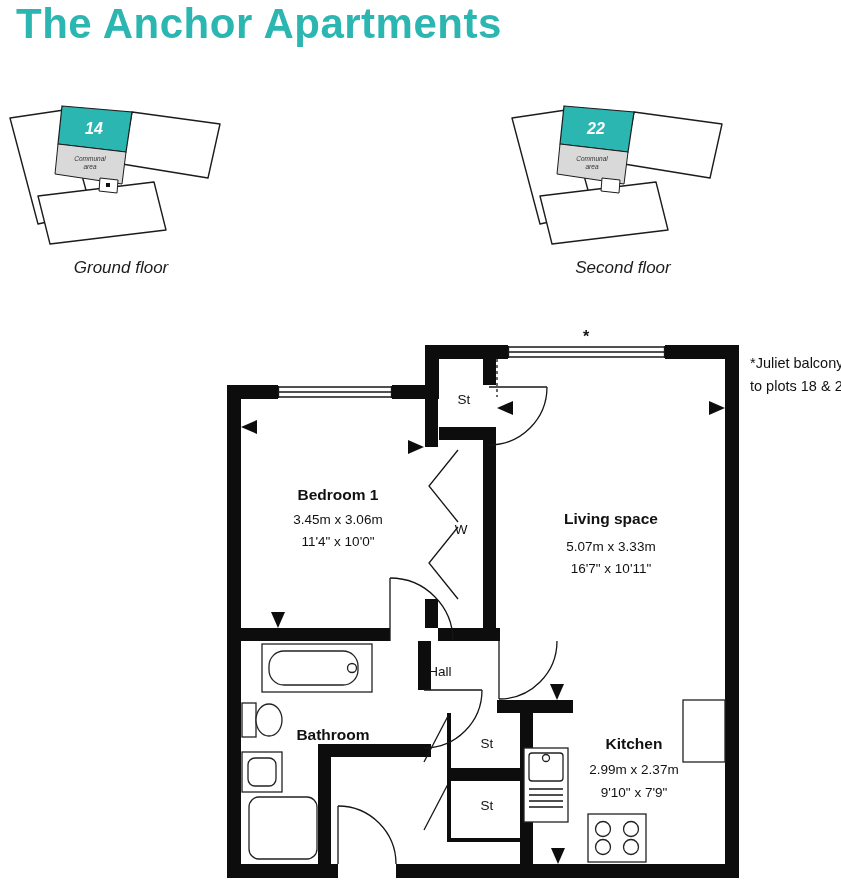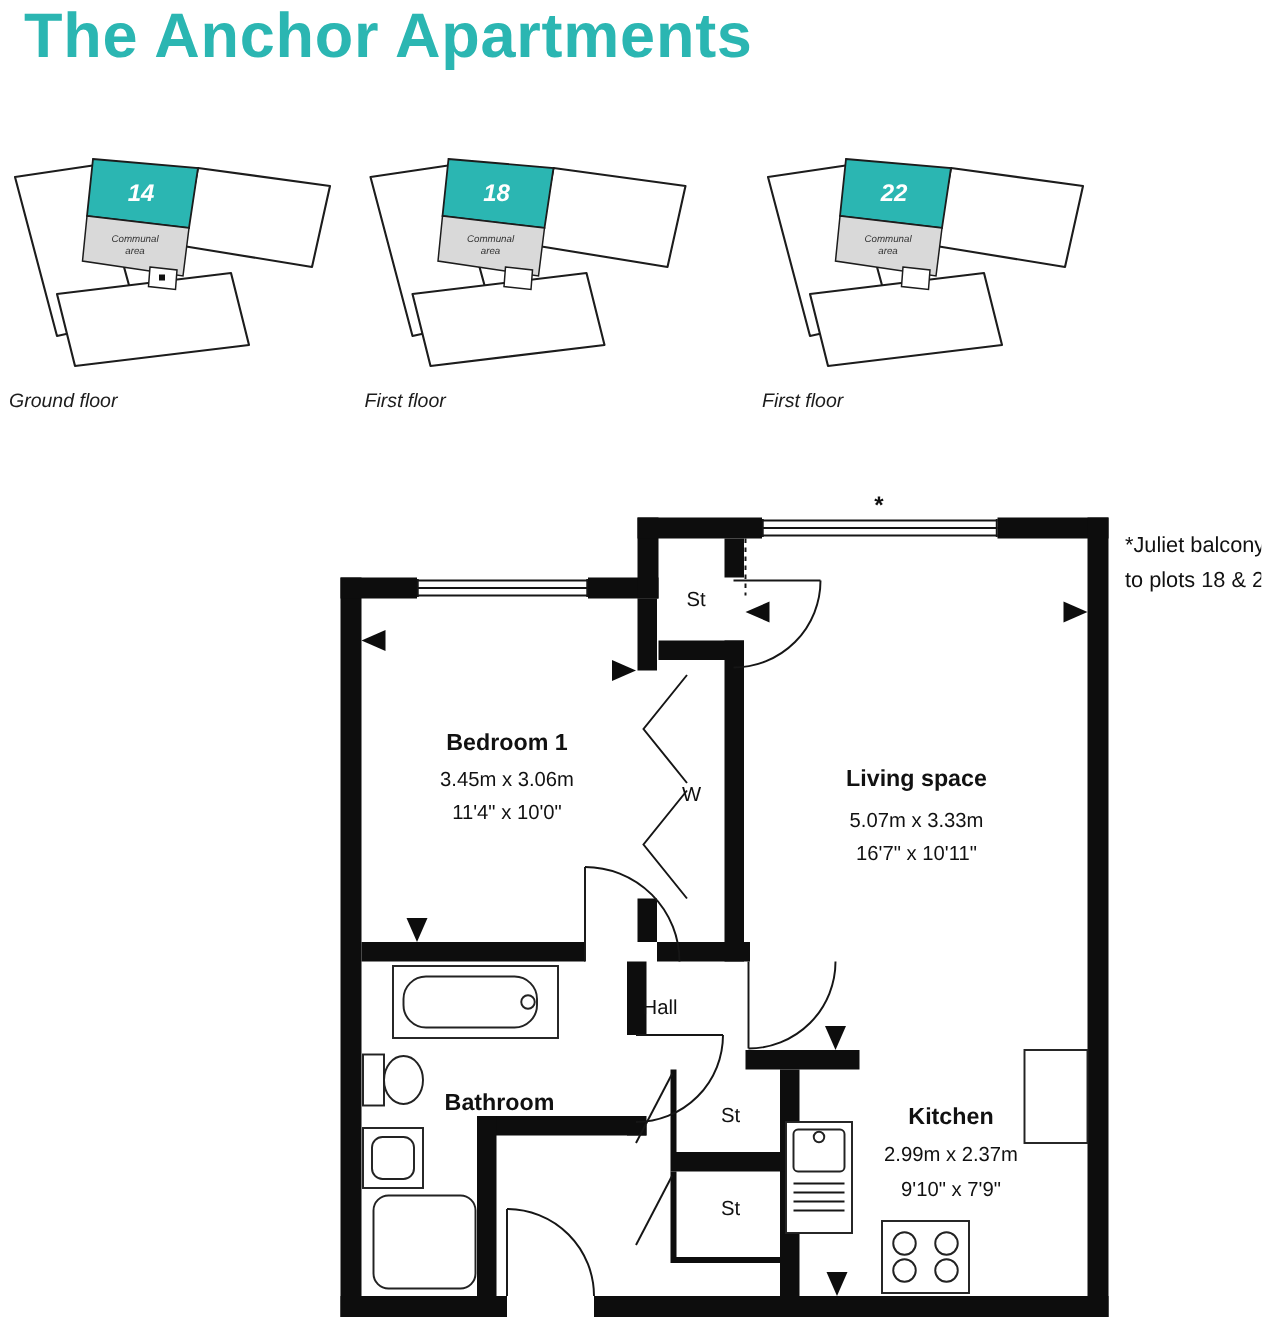--- a/index.html
+++ b/index.html
@@ -3,21 +3,21 @@
 <meta charset="utf-8">
 <style>
   :root { --accent:#2bb6b2; --communal-fill:#d9d9d9; --wall:#0d0d0d; }
   * { box-sizing:border-box; }
   body { margin:0; background:#ffffff; }
   .page { position:relative; width:841px; height:896px; background:#fff; overflow:hidden;
           font-family:"Liberation Sans","DejaVu Sans",sans-serif; }
   .title { position:absolute; left:16px; top:0px; font-size:42px; font-weight:700;
            letter-spacing:0.5px; color:var(--accent); }
   .keyplan { position:absolute; top:100px; width:232px;font-style:italic; }
-  .keyplan-label { margin:4px 0 17px 2px; font-size:13px; color:#1c1c1c; }
+  .keyplan-label { margin:4px 0 17px 2px; font-size:17px; color:#1c1c1c;text-align:center; }
   .floorplan { position:absolute; left:0; top:330px; }
   svg text { font-family:"Liberation Sans","DejaVu Sans",sans-serif; }
   .room-name   { font-weight:700; font-size:15.5px; fill:#111; text-anchor:middle; }
   .room-dim    { font-size:13.5px; fill:#111; text-anchor:middle; }
   .room-small  { font-size:13.5px; fill:#111; text-anchor:middle; }
   .note-text   { font-size:14.5px; fill:#111; }
   .star-text   { font-size:16px; font-weight:700; fill:#111; text-anchor:middle; }
   .plot-num    { font-size:16px; font-weight:700; fill:#fff; text-anchor:middle; }
   .communal-text { font-size:6.5px; fill:#333; text-anchor:middle; }
   .wall-fill { fill:var(--wall); }
@@ -42,52 +42,36 @@
       <polygon points="54,44 122,52 118,84 51,74" style="fill:var(--communal-fill)" stroke="#1c1c1c" stroke-width="1"></polygon>
       <polygon points="96,78 114,80 113,93 95,91" fill="#fff" stroke="#1c1c1c" stroke-width="1"></polygon>
       <rect x="102" y="83" width="4" height="4" fill="#111"></rect>
       <text x="90" y="34" class="plot-num">14</text>
       <text x="86" y="61" class="communal-text">Communal</text>
       <text x="86" y="69" class="communal-text">area</text>
     </svg>
     <div class="keyplan-label">Ground floor</div>
   </div>
 
-  <div class="keyplan" style="left:241px;">
-    <svg width="232" height="150" viewBox="0 0 232 150">
-      <g stroke="#1c1c1c" stroke-width="1.4" fill="#fff" stroke-linejoin="round">
-        <polygon points="6,18 60,10 88,112 34,124"></polygon>
-        <polygon points="34,96 150,82 162,130 46,144"></polygon>
-        <polygon points="128,12 216,24 204,78 118,64"></polygon>
-      </g>
-      <polygon points="58,6 128,12 122,52 54,44" style="fill:var(--accent)" stroke="#1c1c1c" stroke-width="1.2"></polygon>
-      <polygon points="54,44 122,52 118,84 51,74" style="fill:var(--communal-fill)" stroke="#1c1c1c" stroke-width="1"></polygon>
-      <polygon points="96,78 114,80 113,93 95,91" fill="#fff" stroke="#1c1c1c" stroke-width="1"></polygon>
-      <text x="90" y="34" class="plot-num">18</text>
-      <text x="86" y="61" class="communal-text">Communal</text>
-      <text x="86" y="69" class="communal-text">area</text>
-    </svg>
-    <div class="keyplan-label">First floor</div>
-  </div>
 
   <div class="keyplan" style="left:506px;">
     <svg width="232" height="150" viewBox="0 0 232 150">
       <g stroke="#1c1c1c" stroke-width="1.4" fill="#fff" stroke-linejoin="round">
         <polygon points="6,18 60,10 88,112 34,124"></polygon>
         <polygon points="34,96 150,82 162,130 46,144"></polygon>
         <polygon points="128,12 216,24 204,78 118,64"></polygon>
       </g>
       <polygon points="58,6 128,12 122,52 54,44" style="fill:var(--accent)" stroke="#1c1c1c" stroke-width="1.2"></polygon>
       <polygon points="54,44 122,52 118,84 51,74" style="fill:var(--communal-fill)" stroke="#1c1c1c" stroke-width="1"></polygon>
       <polygon points="96,78 114,80 113,93 95,91" fill="#fff" stroke="#1c1c1c" stroke-width="1"></polygon>
       <text x="90" y="34" class="plot-num">22</text>
       <text x="86" y="61" class="communal-text">Communal</text>
       <text x="86" y="69" class="communal-text">area</text>
     </svg>
-    <div class="keyplan-label">First floor</div>
+    <div class="keyplan-label">Second floor</div>
   </div>
 
   <svg class="floorplan" width="841" height="566" viewBox="0 330 841 566">
 
     <g class="wall-fill" style="fill:var(--wall)">
       <rect x="227" y="385" width="14" height="493"></rect>
       <rect x="227" y="385" width="51" height="14"></rect>
       <rect x="392" y="385" width="47" height="14"></rect>
       <rect x="425" y="345" width="14" height="54"></rect>
       <rect x="425" y="345" width="83" height="14"></rect>

